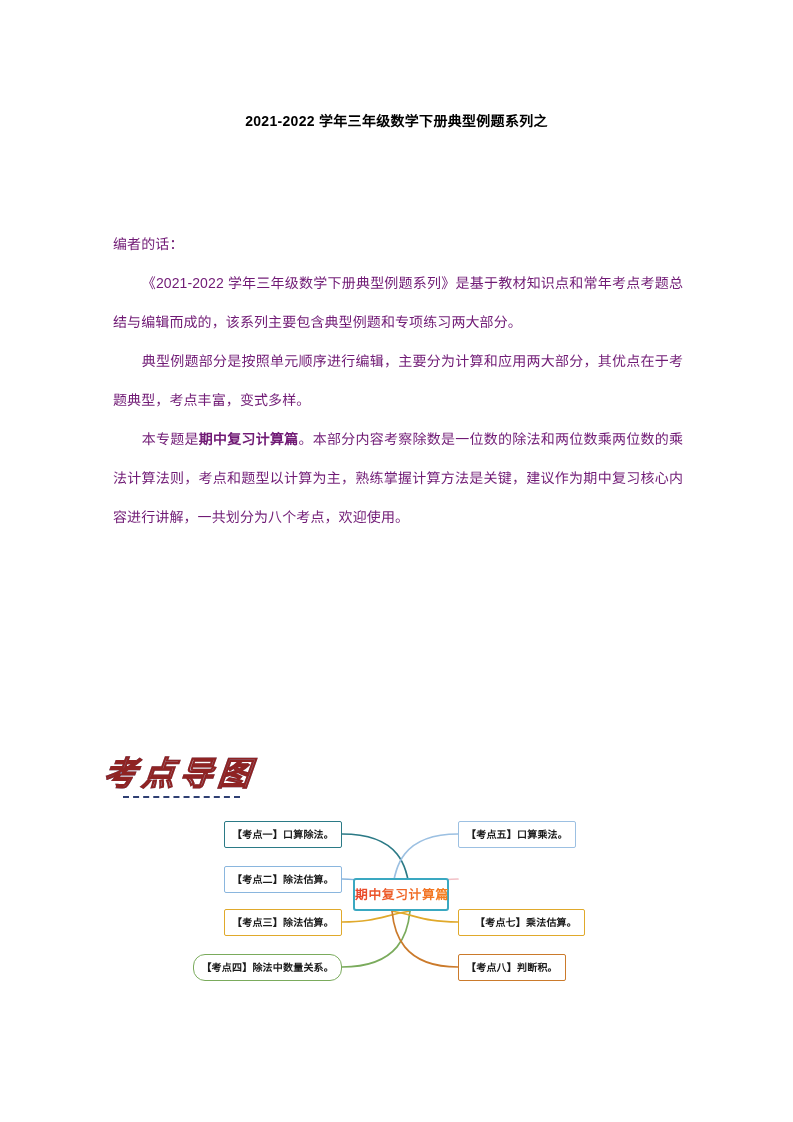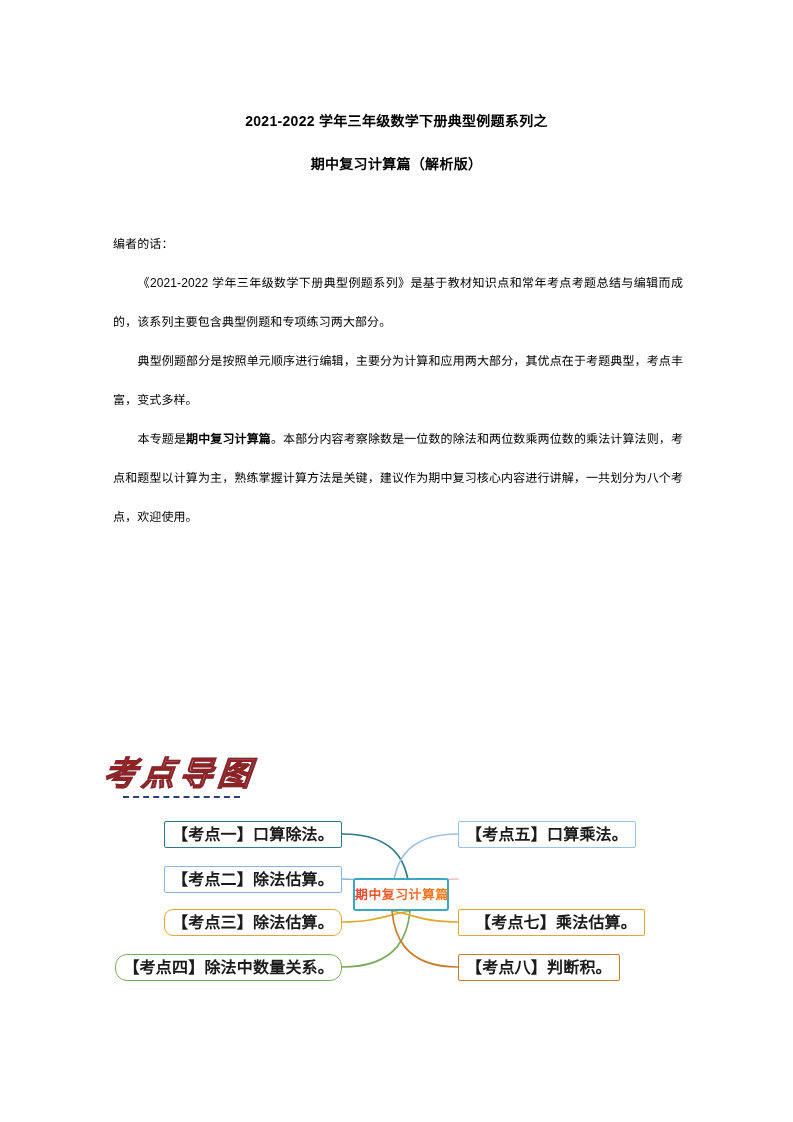--- a/index.html
+++ b/index.html
@@ -41,23 +41,23 @@
   .doc-title .tline { display: block; white-space: nowrap; }
 
   
   .body-block {
     position: absolute;
     left: 113px;
     top: 225px;
     width: 570px;
   }
   .para {
-    font-size: 12px;
+    font-size: 14px;
     line-height: 39px;
-    color: #000000;
+    color: #701a75;
     text-align: justify;
     text-justify: inter-ideograph;
     margin: 0;
     letter-spacing: 0.1px;
   }
   .para.indent { text-indent: 2.05em; }
   .para b { font-weight: 700; }
 
   
   .wordart-wrap {
@@ -108,21 +108,21 @@
     width: 530px;
     height: 180px;
     overflow: visible;
   }
   .mm-node {
     position: absolute;
     box-sizing: border-box;
     background: #ffffff;
     border: 1.2px solid #999;
     border-radius: 2px;
-    font-size: 16px;
+    font-size: 10px;
     font-weight: 700;
     line-height: 26px;
     height: 27px;
     padding: 0 7px;
     white-space: nowrap;
     color: #1b1b1b;
     letter-spacing: 0.2px;
   }
   .mm-center {
     position: absolute;
@@ -146,21 +146,20 @@
     color: transparent;
   }
 </style>
 </head>
 <body>
 
 <div class="page">
 
   <div class="doc-title">
     <span class="tline">2021-2022 学年三年级数学下册典型例题系列之</span>
-    <span class="tline">期中复习计算篇（解析版）</span>
   </div>
 
   <div class="body-block">
     <p class="para">编者的话：</p>
     <p class="para indent">《2021-2022 学年三年级数学下册典型例题系列》是基于教材知识点和常年考点考题总结与编辑而成的，该系列主要包含典型例题和专项练习两大部分。</p>
     <p class="para indent">典型例题部分是按照单元顺序进行编辑，主要分为计算和应用两大部分，其优点在于考题典型，考点丰富，变式多样。</p>
     <p class="para indent"><span>本专题是</span><b>期中复习计算篇</b><span>。本部分内容考察除数是一位数的除法和两位数乘两位数的乘法计算法则，考点和题型以计算为主，熟练掌握计算方法是关键，建议作为期中复习核心内容进行讲解，一共划分为八个考点，欢迎使用。</span></p>
   </div>
 
   <div class="wordart-wrap">
@@ -177,21 +176,21 @@
         <path id="mml3" d="M232,155 C290,155 298,120 300,99" stroke="#7aab5c"></path>
         <path id="mmr0" d="M348,22 C292,22 284,55 282,83" stroke="#9cc0e2"></path>
         <path id="mmr1" d="M348,67 C315,67 308,78 282,83" stroke="#f2c0c6"></path>
         <path id="mmr2" d="M348,110 C315,110 308,104 282,99" stroke="#e0a92b"></path>
         <path id="mmr3" d="M348,155 C292,155 284,120 282,99" stroke="#cb7a2b"></path>
       </g>
     </svg>
 
     <div class="mm-node" id="nodeL0" style="right: 298px; top: 9px; border-color: rgb(43, 122, 134);"><span>【考点一】口算除法。</span></div>
     <div class="mm-node" id="nodeL1" style="right: 298px; top: 54px; border-color: rgb(138, 182, 222);"><span>【考点二】除法估算。</span></div>
-    <div class="mm-node" id="nodeL2" style="right: 298px; top: 97px; border-color: rgb(224, 169, 43); border-radius: 9px;"><span>【考点三】除法估算。</span></div>
+    <div class="mm-node" id="nodeL2" style="right: 298px; top: 97px; border-color: rgb(224, 169, 43);"><span>【考点三】除法估算。</span></div>
     <div class="mm-node" id="nodeL3" style="right: 298px; top: 142px; border-color: rgb(122, 171, 92); border-radius: 12px;"><span>【考点四】除法中数量关系。</span></div>
 
     <div class="mm-center" id="nodeC" style="left: 243px; top: 66px; width: 96px; border-color: rgb(58, 168, 193);"><span style="background-image: linear-gradient(90deg, rgb(232, 68, 42) 0%, rgb(245, 130, 32) 100%);">期中复习计算篇</span></div>
 
     <div class="mm-node" id="nodeR0" style="left: 348px; top: 9px; border-color: rgb(156, 192, 226);"><span>【考点五】口算乘法。</span></div>
     <div class="mm-node" id="nodeR2" style="left: 348px; top: 97px; border-color: rgb(224, 169, 43); padding-left: 16px;"><span>【考点七】乘法估算。</span></div>
     <div class="mm-node" id="nodeR3" style="left: 348px; top: 142px; border-color: rgb(203, 122, 43);"><span>【考点八】判断积。</span></div>
   </div>
 
 </div>

